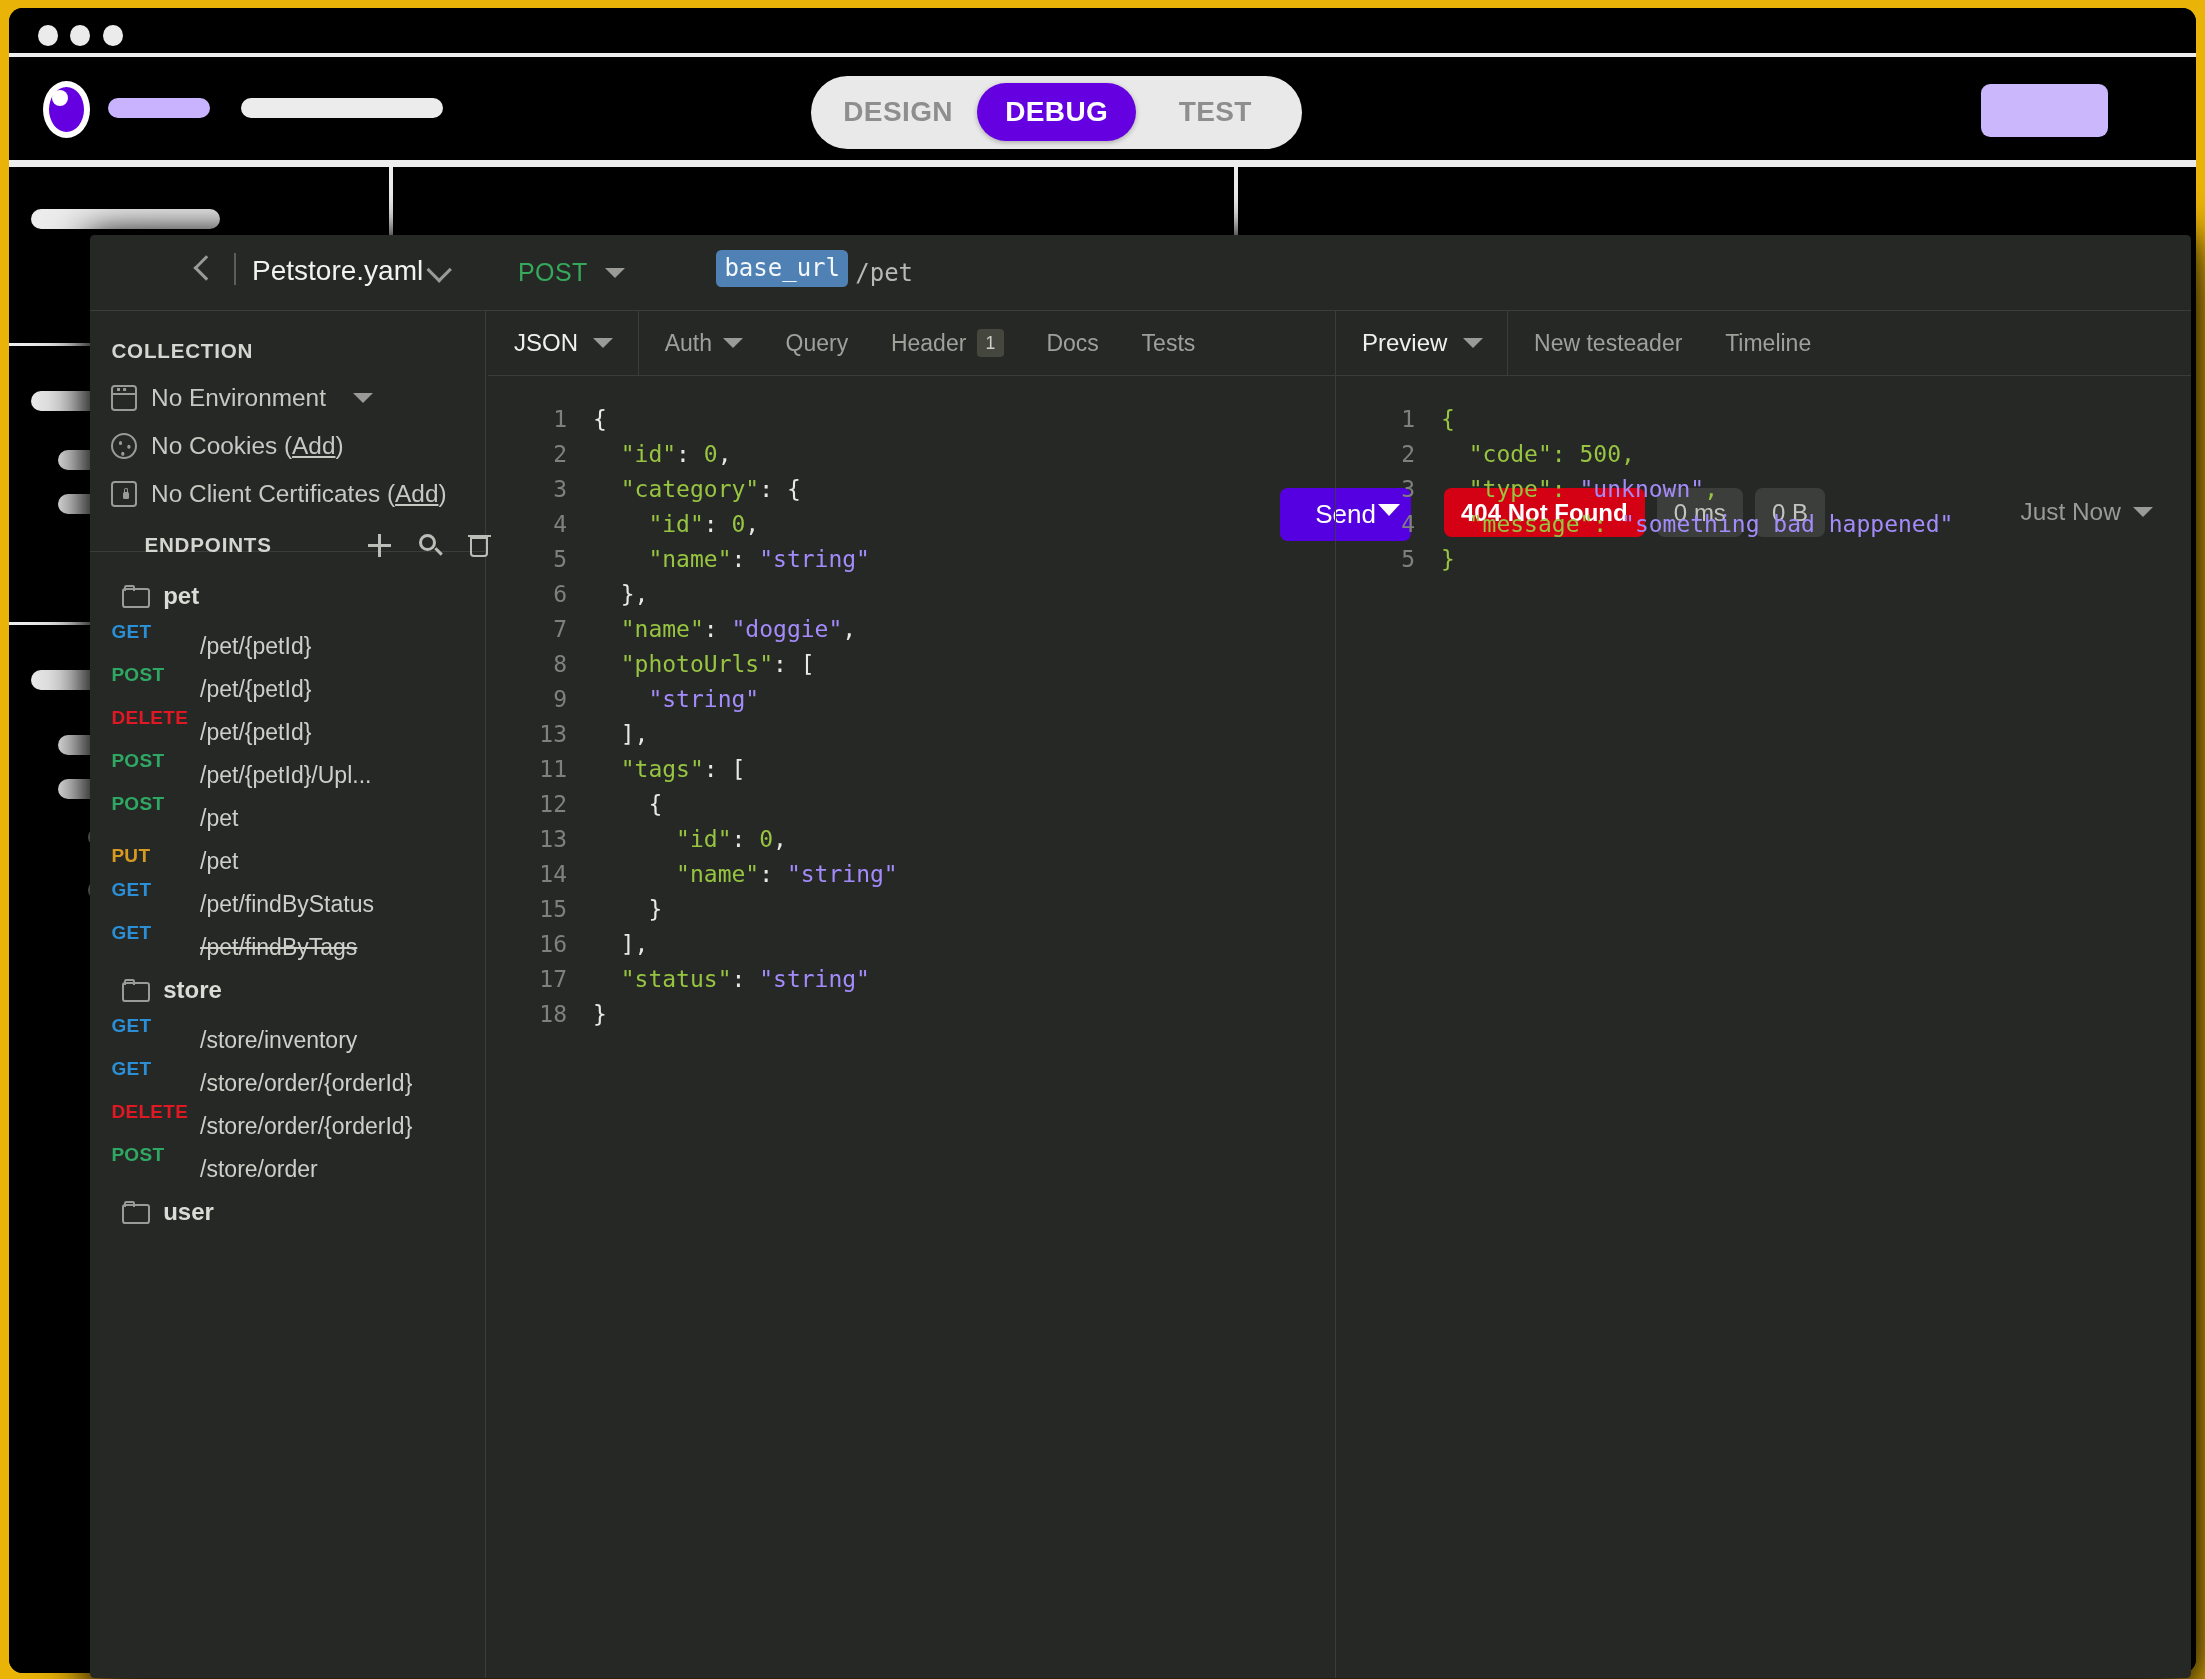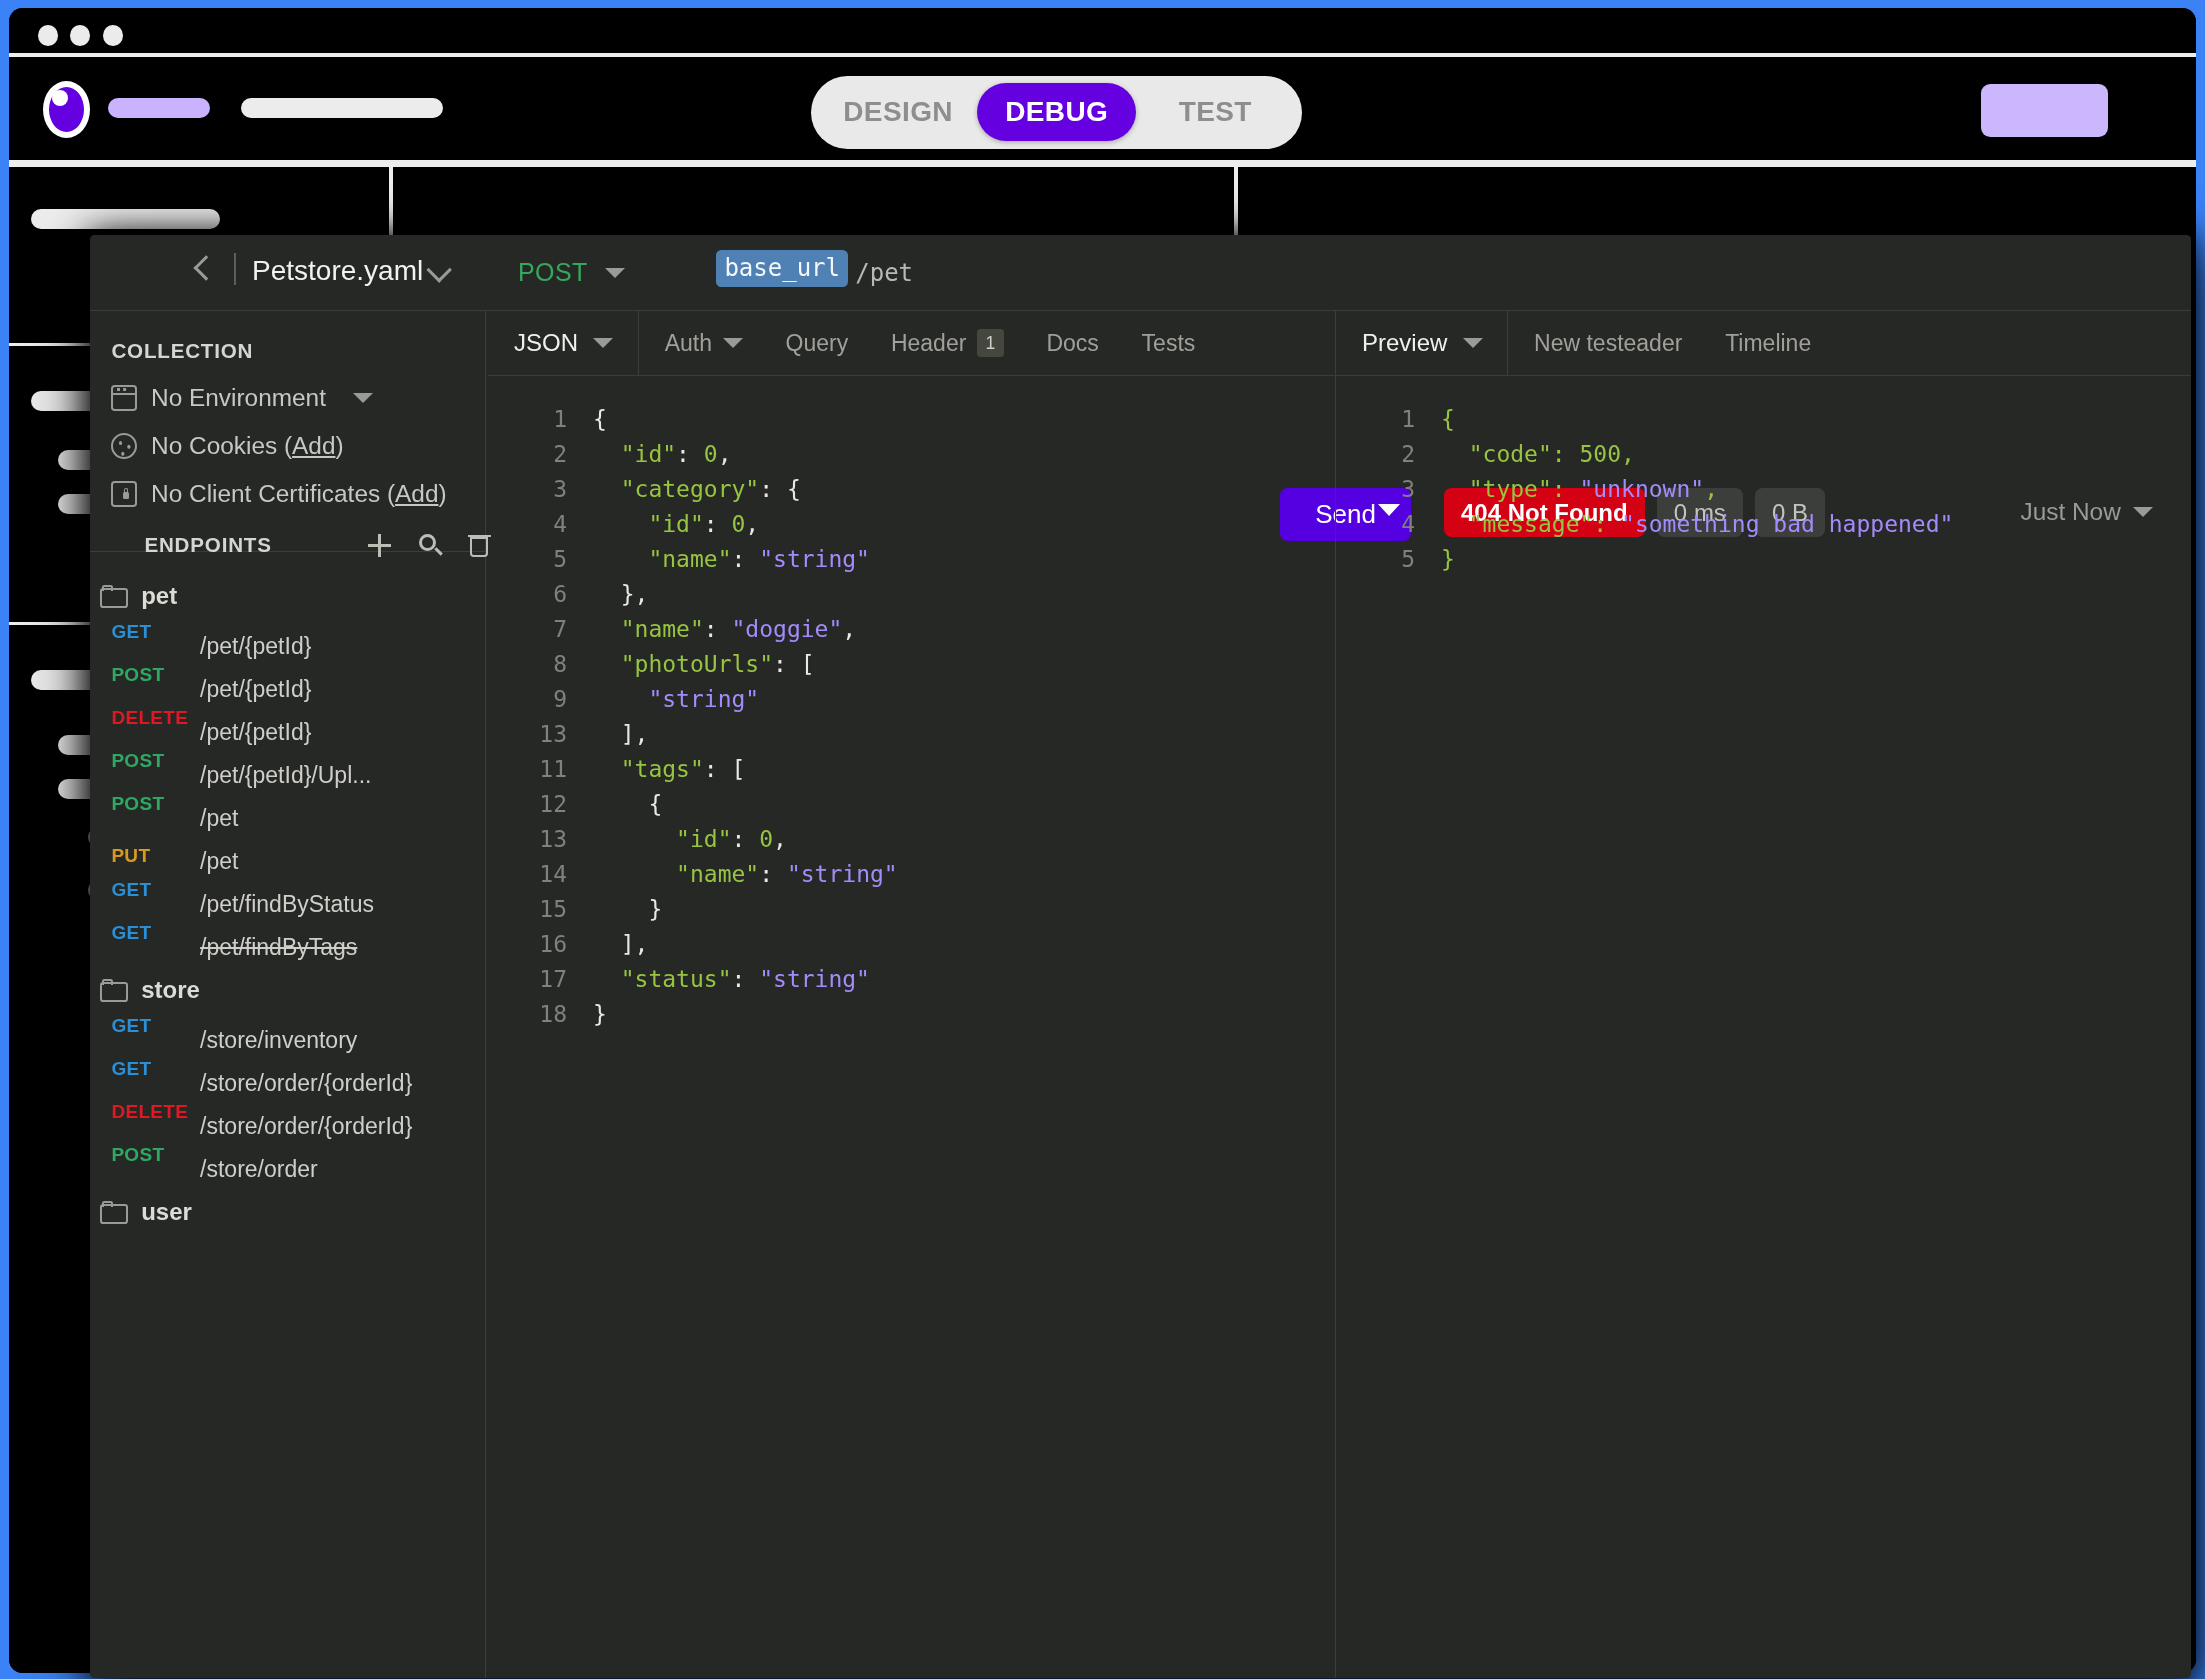--- a/index.html
+++ b/index.html
@@ -5,21 +5,21 @@
   html, body {
     margin: 0; padding: 0;
     width: 2205px; height: 1680px;
     background: #ffffff;
     font-family: "Liberation Sans", sans-serif;
     overflow: hidden;
   }
   #root {
     position: relative;
     width: 2205px; height: 1680px;
-    background: #3b82f6;
+    background: #eab308;
   }
 
   
   .bgapp {
     position: absolute;
     left: 9.2px; top: 7.6px;
     width: 2187px; height: 1665px;
     background: #000000;
     border-radius: 13.7px;
     overflow: hidden;
@@ -237,21 +237,21 @@
                       border:3.1px solid #bdbdb8; border-radius:50%; box-sizing:border-box; }
   .ic-search:after { content:""; position:absolute; left:17px; top:17.6px; width:9.2px; height:3.1px;
                      background:#bdbdb8; transform: rotate(45deg); }
   .ic-trash { width: 23px; height: 26px; position: relative; }
   .ic-trash:before { content:""; position:absolute; left:2.3px; top:5.3px; width:18.3px; height:20px;
                      border:2.3px solid #bdbdb8; border-radius:0 0 3.8px 3.8px; box-sizing:border-box; }
   .ic-trash:after { content:""; position:absolute; left:0; top:3.1px; width:23px; height:2.3px; background:#bdbdb8;
                     box-shadow: 0px -3.1px 0 0px transparent; }
 
   .ep-list { position: absolute; left: 0; top: 260px; width: 100%; }
-  .ep-folder { display: flex; align-items: center; gap: 13.7px; height: 50px; padding-left: 10px; }
+  .ep-folder { display: flex; align-items: center; gap: 13.7px; height: 50px; padding-left: 32px; }
   .ep-folder-name { font-size: 24px; color: #dcdcd7; font-weight: 600; }
   .ep-item { display: flex; align-items: flex-start; height: 43px; padding-left: 21.4px; }
   .ep-method { width: 75px; font-size: 19px; font-weight: 700; letter-spacing: 0.3px; }
   .m-GET { color: #2b8fd6; }
   .m-POST { color: #2fa864; }
   .m-PUT { color: #d79a21; margin-top: 9px; }
   .m-DELETE { color: #e01824; }
   .ep-path { font-size: 23px; color: #cfcfca; margin-left: 13.7px; margin-top: 12px; }
   .ep-path.deprecated { text-decoration: line-through; }
 

